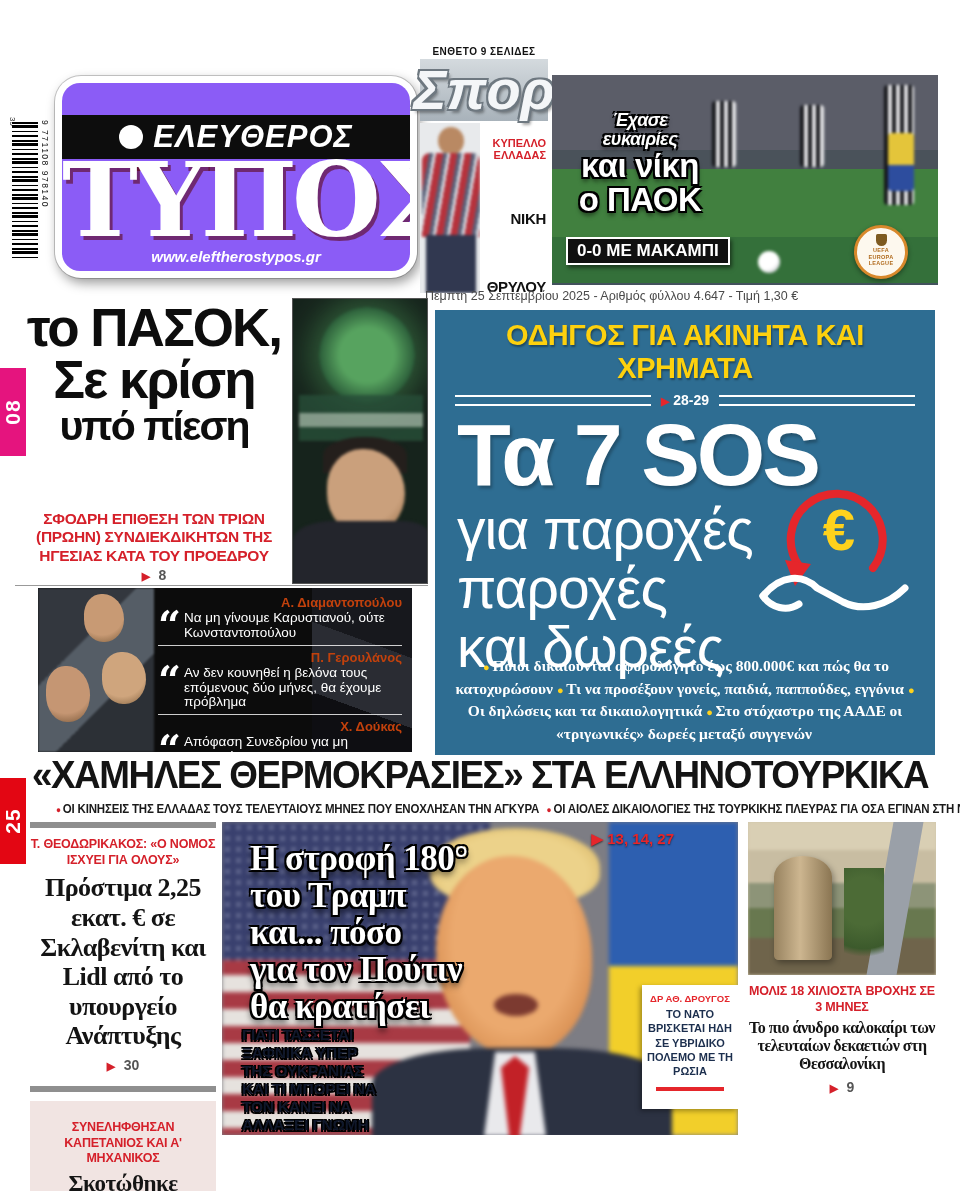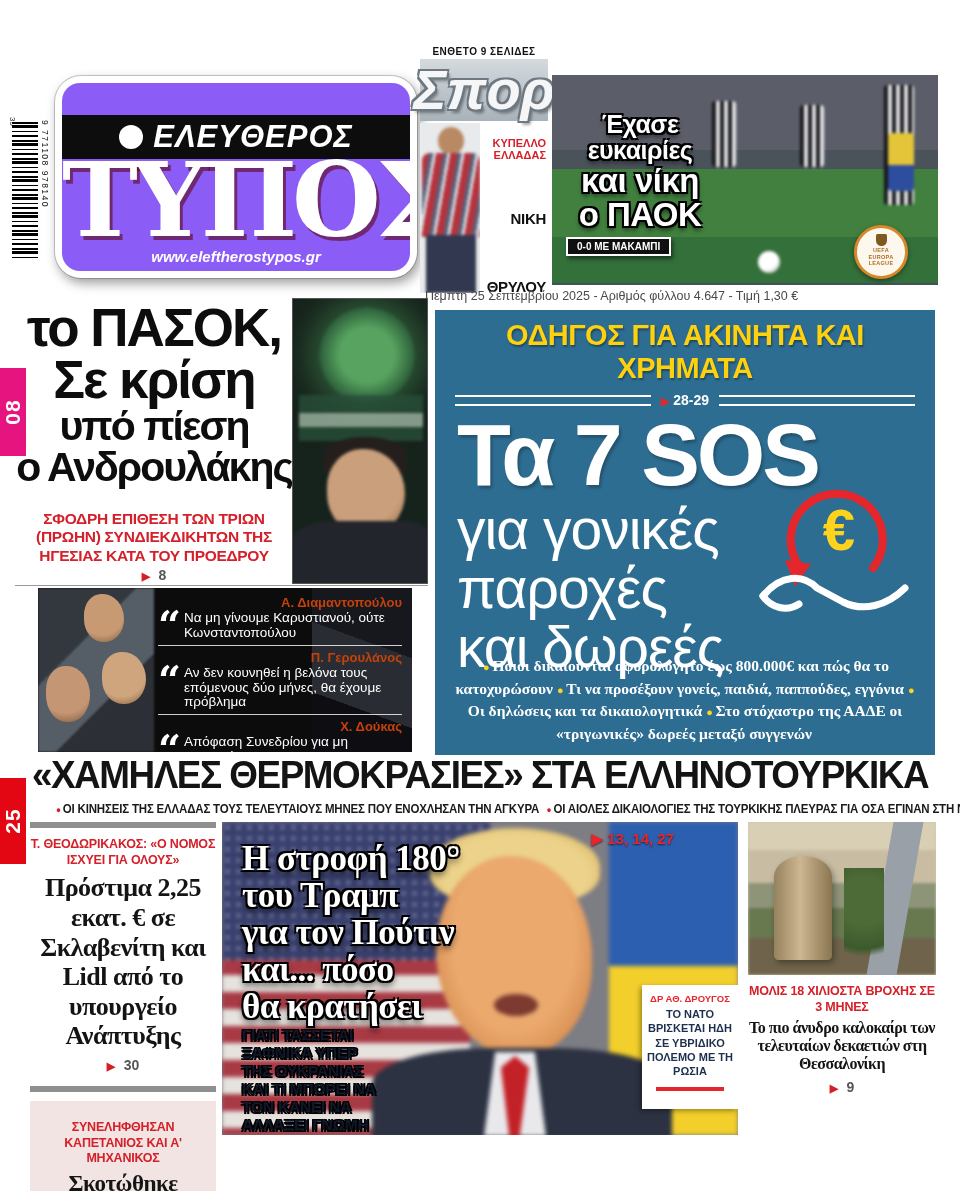--- a/index.html
+++ b/index.html
@@ -54,24 +54,24 @@
   .paok-art{position:absolute;inset:0;filter:blur(1.5px);}
   .pk{position:absolute;border-radius:4px;background:repeating-linear-gradient(90deg,#15161a 0 4px,#e8e8ea 4px 8px);}
   .pk1{left:160px;top:26px;width:24px;height:66px;}
   .pk2{left:248px;top:30px;width:24px;height:62px;}
   .pk3{left:332px;top:10px;width:30px;height:120px;}
   .pk-y{position:absolute;left:336px;top:58px;width:26px;height:58px;background:linear-gradient(180deg,#e4c53a 0 55%,#2d4d9e 55%);border-radius:4px;}
   .ball{position:absolute;left:206px;top:176px;width:22px;height:22px;border-radius:50%;
      background:radial-gradient(circle at 35% 30%,#fff 0 55%,#9aa0a6 100%);}
   .paok-headline{position:absolute;left:4px;top:36px;width:168px;text-align:center;color:#fff;font-weight:900;
      text-shadow:-2px -2px 0 #000,2px -2px 0 #000,-2px 2px 0 #000,2px 2px 0 #000,0 4px 5px rgba(0,0,0,.7);}
-  .ph-s{font-size:25px;line-height:1.05;letter-spacing:-.5px;}
+  .ph-s{font-size:18px;line-height:1.05;letter-spacing:-.5px;font-style:italic;}
   .ph-l{font-size:33px;line-height:1.05;letter-spacing:-.5px;}
   .score-tag{position:absolute;left:14px;top:162px;background:#101010;border:2px solid #fff;color:#fff;
-     font-weight:800;font-size:10px;padding:2px 9px;box-shadow:2px 3px 4px rgba(0,0,0,.5);white-space:nowrap;}
+     font-weight:800;font-size:17px;padding:2px 9px;box-shadow:2px 3px 4px rgba(0,0,0,.5);white-space:nowrap;}
   .badge{position:absolute;left:302px;top:150px;width:54px;height:54px;border-radius:50%;
      background:#fdf8ee;border:3px solid #d8882b;box-sizing:border-box;text-align:center;
      box-shadow:0 2px 5px rgba(0,0,0,.4);padding-top:6px;}
   .badge-cup{width:11px;height:12px;margin:0 auto 1px;background:#7d5a20;border-radius:2px 2px 7px 7px;}
   .badge-line{font-size:5.5px;font-weight:bold;color:#b06a1d;line-height:1.2;letter-spacing:.3px;}
 
   
   #dateline{left:425px;top:289px;font-size:12.5px;color:#4a4a4a;}
 
   
@@ -175,21 +175,21 @@
   .t-face{position:absolute;left:214px;top:34px;width:156px;height:200px;border-radius:48% 52% 46% 54%;
      background:radial-gradient(ellipse at 50% 42%,#eba96e 0 55%,#d88f52 78%,#c27b42 95%);}
   .t-mouth{position:absolute;left:272px;top:172px;width:44px;height:22px;border-radius:50%;background:#7c3a30;}
   .t-suit{position:absolute;left:150px;top:226px;width:300px;height:90px;border-radius:40% 40% 0 0;background:#2c3242;}
   .t-shirt{position:absolute;left:262px;top:230px;width:62px;height:84px;background:#e9e9ec;
      clip-path:polygon(18% 0,82% 0,100% 100%,0 100%);}
   .t-tie{position:absolute;left:279px;top:234px;width:28px;height:82px;background:#c22127;
      clip-path:polygon(50% 0,100% 14%,66% 100%,30% 100%,0 14%);}
   .t-pages{position:absolute;right:64px;top:8px;color:#e5262b;font-weight:800;font-size:15px;
      text-shadow:0 1px 2px rgba(0,0,0,.6);}
-  .t-headline{position:absolute;left:20px;top:18px;font-family:"Liberation Serif",serif;font-weight:bold;
+  .t-headline{position:absolute;left:28px;top:18px;font-family:"Liberation Serif",serif;font-weight:bold;
      font-size:35px;color:#fff;line-height:1.06;letter-spacing:-.5px;
      text-shadow:-2px -2px 0 #000,2px -2px 0 #000,-2px 2px 0 #000,2px 2px 0 #000,0 5px 7px rgba(0,0,0,.8);}
   .t-deck{position:absolute;left:20px;top:204px;font-weight:800;font-size:15.5px;color:#0f172a;line-height:1.16;
      letter-spacing:-.2px;text-shadow:-1.5px -1.5px 0 #000,1.5px -1.5px 0 #000,-1.5px 1.5px 0 #000,1.5px 1.5px 0 #000;}
   .expert-box{position:absolute;right:0;top:163px;width:96px;background:#fff;text-align:center;
      padding:8px 5px 18px;box-sizing:border-box;box-shadow:-2px 2px 5px rgba(0,0,0,.35);}
   .e-name{color:#e5262b;font-size:9.5px;font-weight:bold;}
   .e-text{color:#1c2f4e;font-size:11px;font-weight:900;line-height:1.3;margin-top:3px;}
   .e-bar{height:4px;background:#e5262b;width:78%;margin:9px auto 0;}
 
@@ -282,21 +282,20 @@
 </div>
 <div class="abs tab" id="tab-red">
   <span class="rot">25</span>
 </div>
 
 <div class="abs" id="pasok">
   <div class="pasok-headline">
     <div class="phl-big">το ΠΑΣΟΚ,</div>
     <div class="phl-big">Σε κρίση</div>
     <div class="phl-small">υπό πίεση</div>
-    <div class="phl-small">ο Ανδρουλάκης</div>
   </div>
   <div class="pasok-sub">ΣΦΟΔΡΗ ΕΠΙΘΕΣΗ ΤΩΝ ΤΡΙΩΝ (ΠΡΩΗΝ) ΣΥΝΔΙΕΚΔΙΚΗΤΩΝ ΤΗΣ ΗΓΕΣΙΑΣ ΚΑΤΑ ΤΟΥ ΠΡΟΕΔΡΟΥ</div>
   <div class="pasok-ref">
     <span class="arr">▶</span>
     <span class="num">8</span>
   </div>
   <div class="pasok-photo">
     <div class="pas-art">
       <div class="pas-sun"></div>
       <div class="pas-sign"></div>
@@ -333,21 +332,21 @@
 
 <div class="abs" id="guide">
   <div class="g-kicker">ΟΔΗΓΟΣ ΓΙΑ ΑΚΙΝΗΤΑ ΚΑΙ ΧΡΗΜΑΤΑ</div>
   <div class="g-divider">
     <div class="dline"></div>
     <div class="g-page"><span class="arr">▶</span> <span>28-29</span></div>
     <div class="dline"></div>
   </div>
   <div class="g-title">Τα 7 SOS</div>
   <div class="g-sub">
-    <div class="g-sub-line">για γονικές</div>
+    <div class="g-sub-line">για παροχές</div>
     <div class="g-sub-line">παροχές</div>
     <div class="g-sub-line">και δωρεές</div>
   </div>
   <div class="g-icon">
     <svg width="156" height="185" viewBox="0 0 156 185">
       <path d="M 44 98 A 46 46 0 1 1 118 100" stroke="#e5262b" stroke-width="8" fill="none" stroke-linecap="round"></path>
       <polygon points="30,92 56,96 40,118" fill="#e5262b"></polygon>
       <text x="84" y="82" font-size="58" font-weight="bold" fill="#ffd21c" text-anchor="middle" font-family="Liberation Sans, sans-serif">€</text>
       <path d="M8 128 C 26 106 48 106 62 120 L 88 134 C 108 144 132 138 150 120" stroke="#fff" stroke-width="7" fill="none" stroke-linecap="round"></path>
       <path d="M8 128 C 16 140 32 144 44 136" stroke="#fff" stroke-width="7" fill="none" stroke-linecap="round"></path>
@@ -386,22 +385,22 @@
     <div class="t-face"></div>
     <div class="t-mouth"></div>
     <div class="t-suit"></div>
     <div class="t-shirt"></div>
     <div class="t-tie"></div>
   </div>
   <div class="t-pages"><span>▶</span> <span>13, 14, 27</span></div>
   <div class="t-headline">
     <div>Η στροφή 180°</div>
     <div>του Τραμπ</div>
+    <div>και... πόσο</div>
     <div>για τον Πούτιν</div>
-    <div>και... πόσο</div>
     <div>θα κρατήσει</div>
   </div>
   <div class="t-deck">
     <div>ΓΙΑΤΙ ΤΑΣΣΕΤΑΙ</div>
     <div>ΞΑΦΝΙΚΑ ΥΠΕΡ</div>
     <div>ΤΗΣ ΟΥΚΡΑΝΙΑΣ</div>
     <div>ΚΑΙ ΤΙ ΜΠΟΡΕΙ ΝΑ</div>
     <div>ΤΟΝ ΚΑΝΕΙ ΝΑ</div>
     <div>ΑΛΛΑΞΕΙ ΓΝΩΜΗ</div>
   </div>

